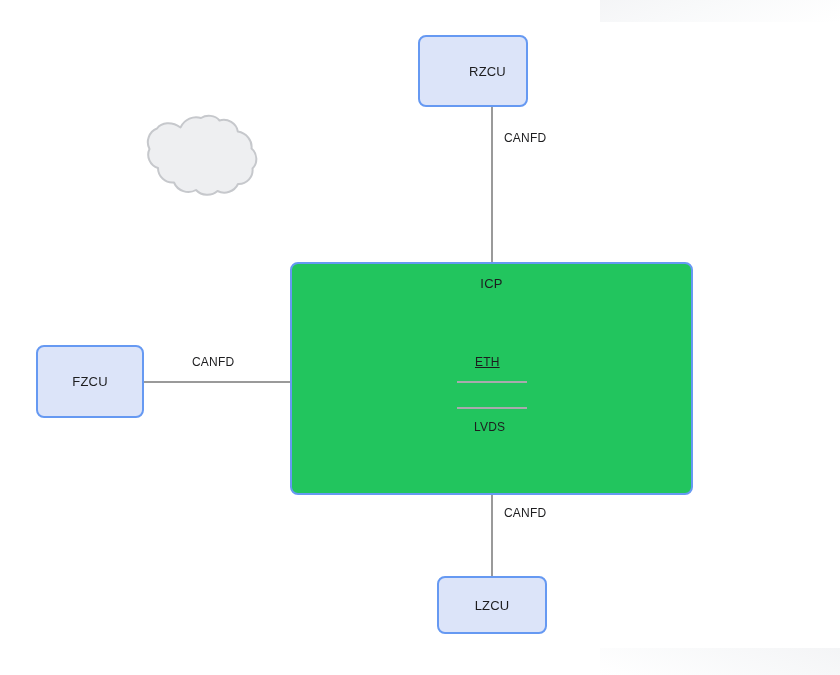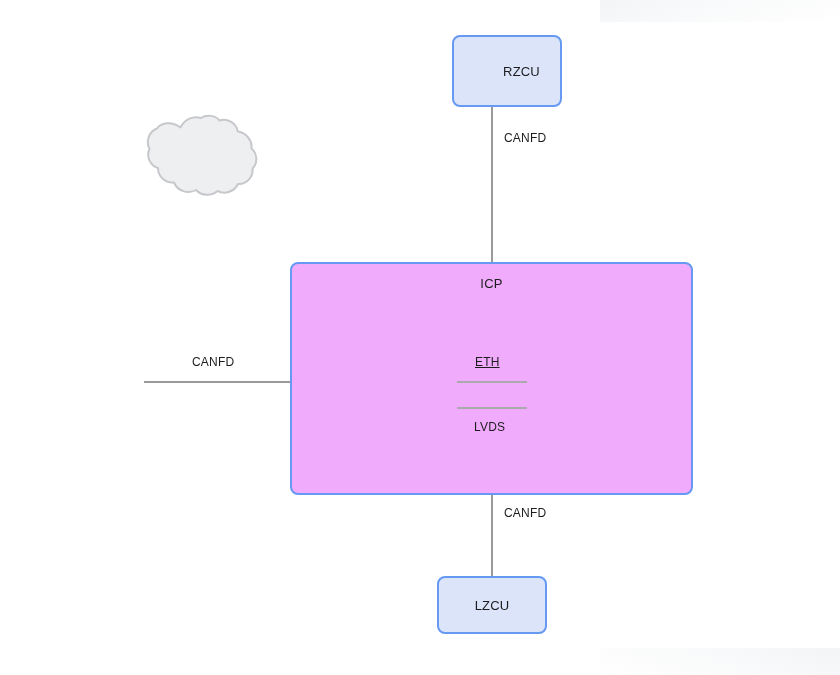--- a/index.html
+++ b/index.html
@@ -54,21 +54,21 @@
   }
   .node.orange {
     background: #fce5cd;
     border: 2px solid #f4a33d;
   }
 
   
   .container-node {
     position: absolute;
     box-sizing: border-box;
-    background: #f0abfc;
+    background: #22c55e;
     border: 2px solid #6699f2;
     border-radius: 8px;
   }
   .container-label {
     position: absolute;
     top: 12px;
     left: 0;
     width: 100%;
     text-align: center;
     font-size: 13px;
@@ -104,21 +104,21 @@
   }
 </style>
 </head>
 <body>
 
 <div id="canvas">
 
   <div class="bg-artifact top-right"></div>
   <div class="bg-artifact bottom-right"></div>
 
-  <div class="node blue" style="left:452px; top:35px; width:110px; height:72px;padding-left:29px;">
+  <div class="node blue" style="left:418px; top:35px; width:110px; height:72px;padding-left:29px;">
     <span>RZCU</span>
   </div>
 
   <div class="edge-v" style="left:491px; top:107px; height:155px;"></div>
   <div class="edge-label" style="left:504px; top:131px;">CANFD</div>
 
   <div class="cloud-shape" style="left:143px; top:114px; width:116px; height:82px;">
     <svg width="116" height="82" viewBox="0 0 116 82" xmlns="http://www.w3.org/2000/svg">
       <path d="M37.5 13.5
                C41.5 5.0 50.5 1.5 58.0 4.0
@@ -130,20 +130,23 @@
                C91.5 77.5 82.0 80.8 74.5 77.0
                C68.5 82.5 58.5 82.0 53.0 76.0
                C45.0 80.5 34.5 77.0 31.0 68.5
                C22.5 69.5 15.0 62.5 15.0 54.0
                C7.0 51.5 3.0 42.5 6.5 35.0
                C2.5 27.5 6.0 17.5 14.0 14.5
                C18.5 8.5 28.5 7.0 37.5 13.5 Z" fill="#eeeff1" stroke="#c6c8cc" stroke-width="2" stroke-linejoin="round"></path>
     </svg>
   </div>
 
+  <div class="node blue" style="left:36px; top:345px; width:108px; height:73px;">
+    <span>FZCU</span>
+  </div>
 
   <div class="edge-h" style="left:144px; top:381px; width:146px;"></div>
   <div class="edge-label" style="left:192px; top:355px;">CANFD</div>
 
   <div class="container-node" style="left:290px; top:262px; width:403px; height:233px;">
     <div class="container-label">ICP</div>
   </div>
 
 
 

